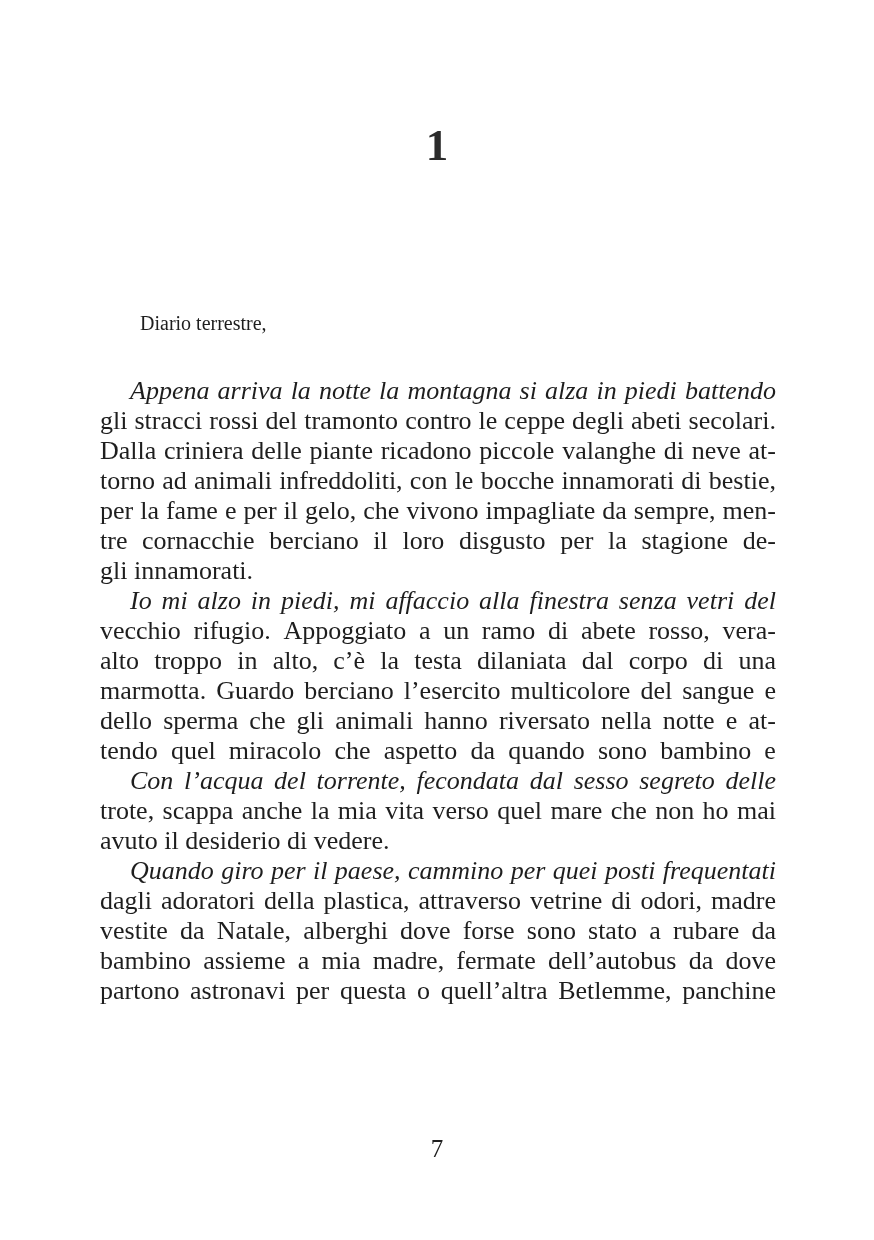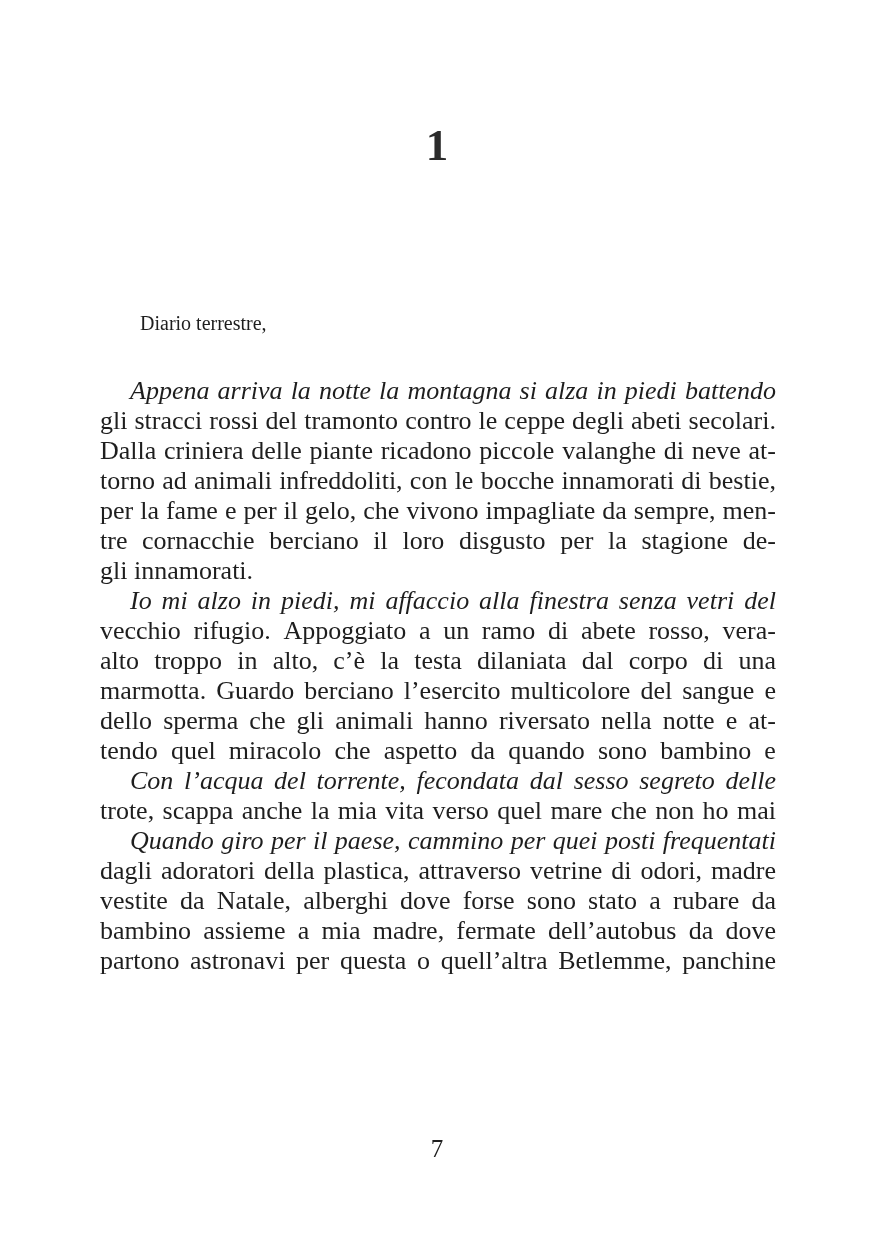--- a/index.html
+++ b/index.html
@@ -251,20 +251,21 @@
           <span>mia</span>
           <span>vita</span>
           <span>verso</span>
           <span>quel</span>
           <span>mare</span>
           <span>che</span>
           <span>non</span>
           <span>ho</span>
           <span>mai</span>
         </div>
+        <div class="line last">avuto il desiderio di vedere.</div>
       </div>
       <div class="paragraph">
         <div class="line first">
           <span>Quando</span>
           <span>giro</span>
           <span>per</span>
           <span>il</span>
           <span>paese,</span>
           <span>cammino</span>
           <span>per</span>

